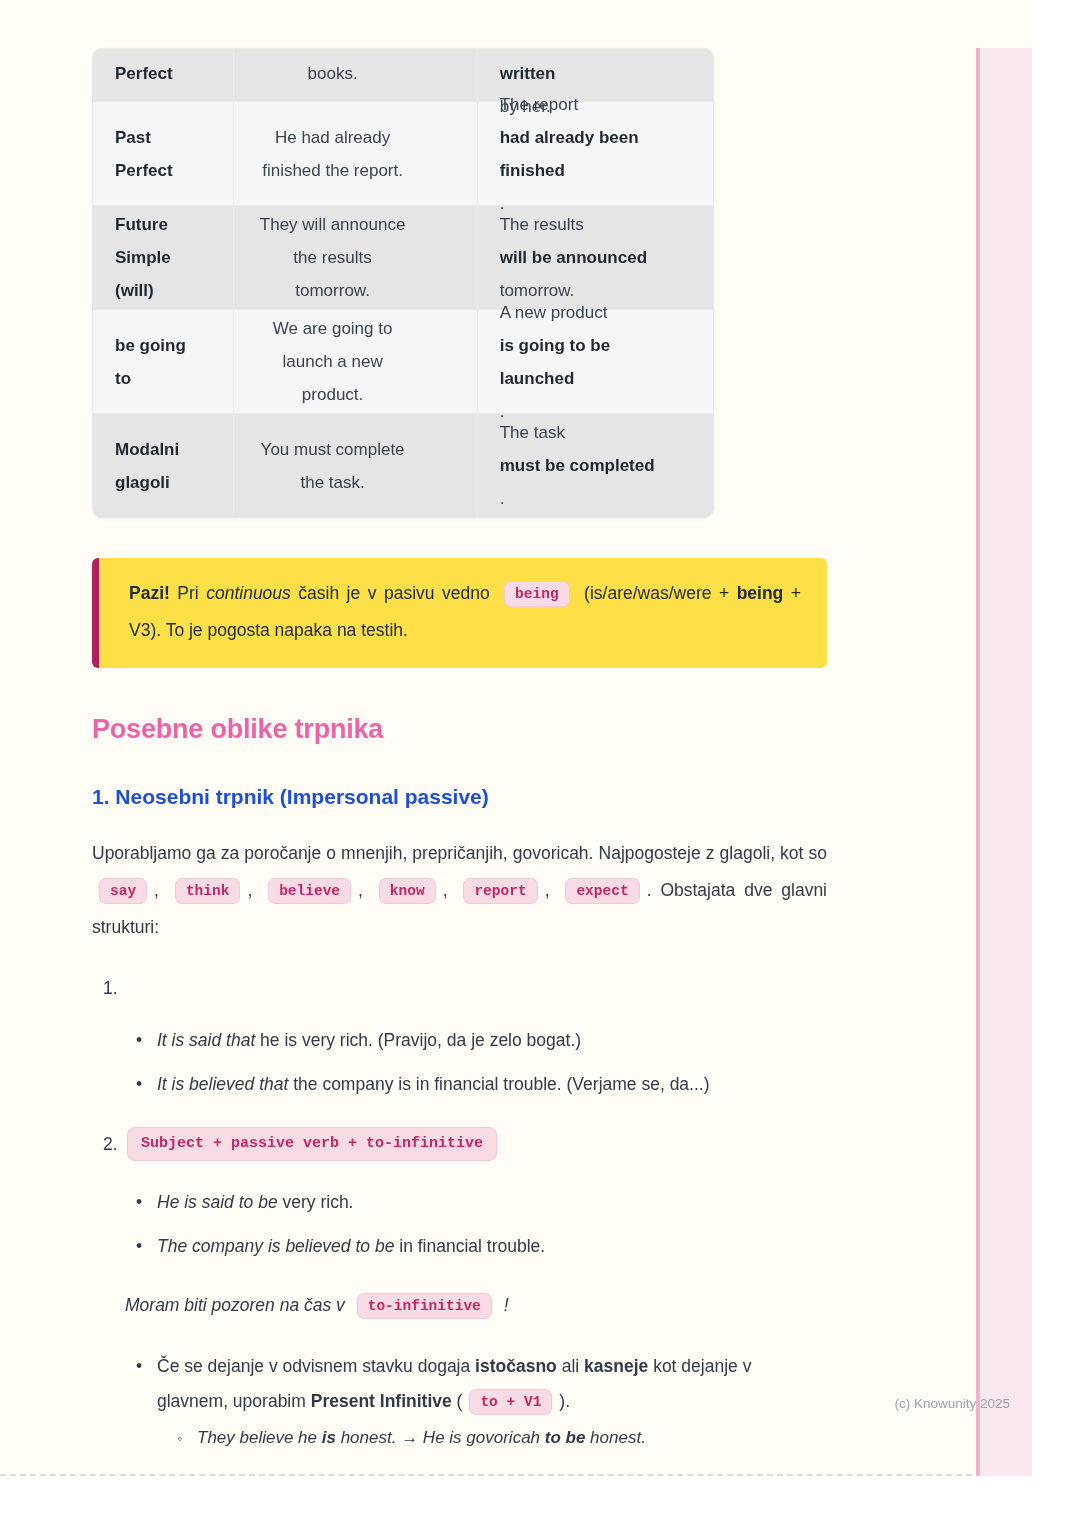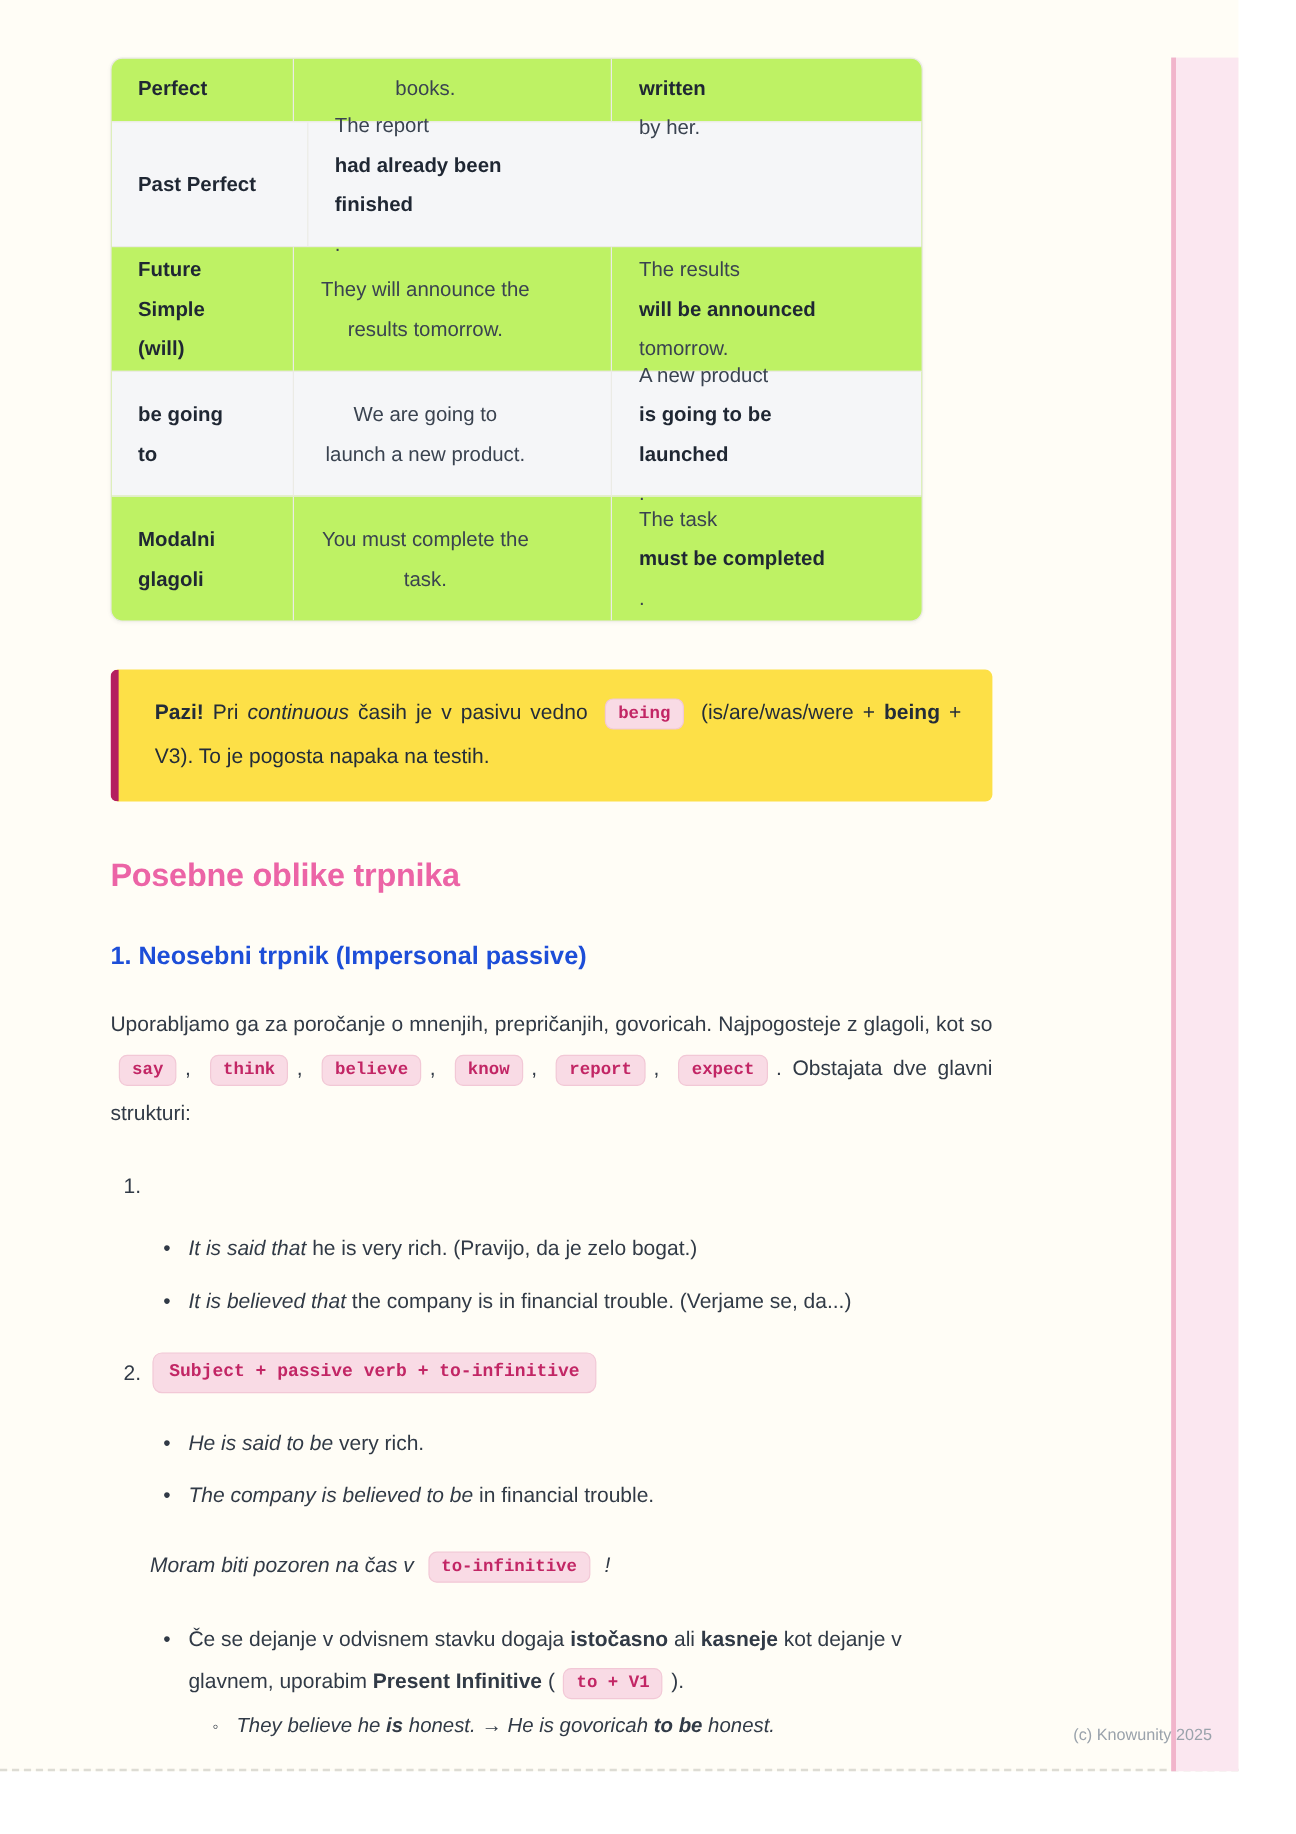--- a/index.html
+++ b/index.html
@@ -21,22 +21,22 @@
     border-top:2px dashed #dddcd4;
   }
   .stripe {
     position:absolute; left:976px; top:48px;
     width:56px; height:1428px;
     background:#fbe7f0;
     border-left:4px solid #f1b5cb;
   }
   
   .grammar-table {
-    margin:48px 0 0 92px; width:677px;
-    background:#bef264;
+    margin:48px 0 0 92px; width:622px;
+    background:#e5e5e5;
     border:1px solid #e9e9e3;
     border-radius:10px;
     overflow:hidden;
     box-shadow:0 1px 3px rgba(60,60,60,0.06);
   }
   .trow { display:flex; border-top:1px solid #ebebe5; }
   .trow:first-child { border-top:none; }
   .trow.alt { background:#f5f6f8; }
   .trow { height:104px; }
   .trow.cut { height:52px; }
@@ -108,21 +108,21 @@
     font-size:17.5px; line-height:35px;
   }
   .tip .dot { margin-left:44px; width:21px; flex:none; }
   .subbullet {
     display:flex; margin:8px 0 0 92px; width:735px;
     font-size:17px; line-height:22px;
   }
   .subbullet .dot { margin-left:85px; width:20px; flex:none; font-size:14px; }
   
   .footer {
-    position:absolute; top:1438px; right:70px;
+    position:absolute; top:1396px; right:70px;
     font-size:13.5px; color:#9aa2ab;
   }
 </style>
 </head>
 <body>
 
 <div class="paper">
 
   <div class="grammar-table">
     <div class="trow cut">
@@ -134,20 +134,23 @@
         </div>
       <div class="tcell passive">
           <span class="b">written</span>
           <span> by her.</span>
         </div>
     </div>
     <div class="trow alt">
       <div class="tcell tense">
           <span class="b">Past Perfect</span>
         </div>
+      <div class="tcell active">
+          <span>He had already finished the report.</span>
+        </div>
       <div class="tcell passive">
           <span>The report </span>
           <span class="b">had already been finished</span>
           <span>.</span>
         </div>
     </div>
     <div class="trow">
       <div class="tcell tense">
           <span class="b">Future Simple (will)</span>
         </div>

